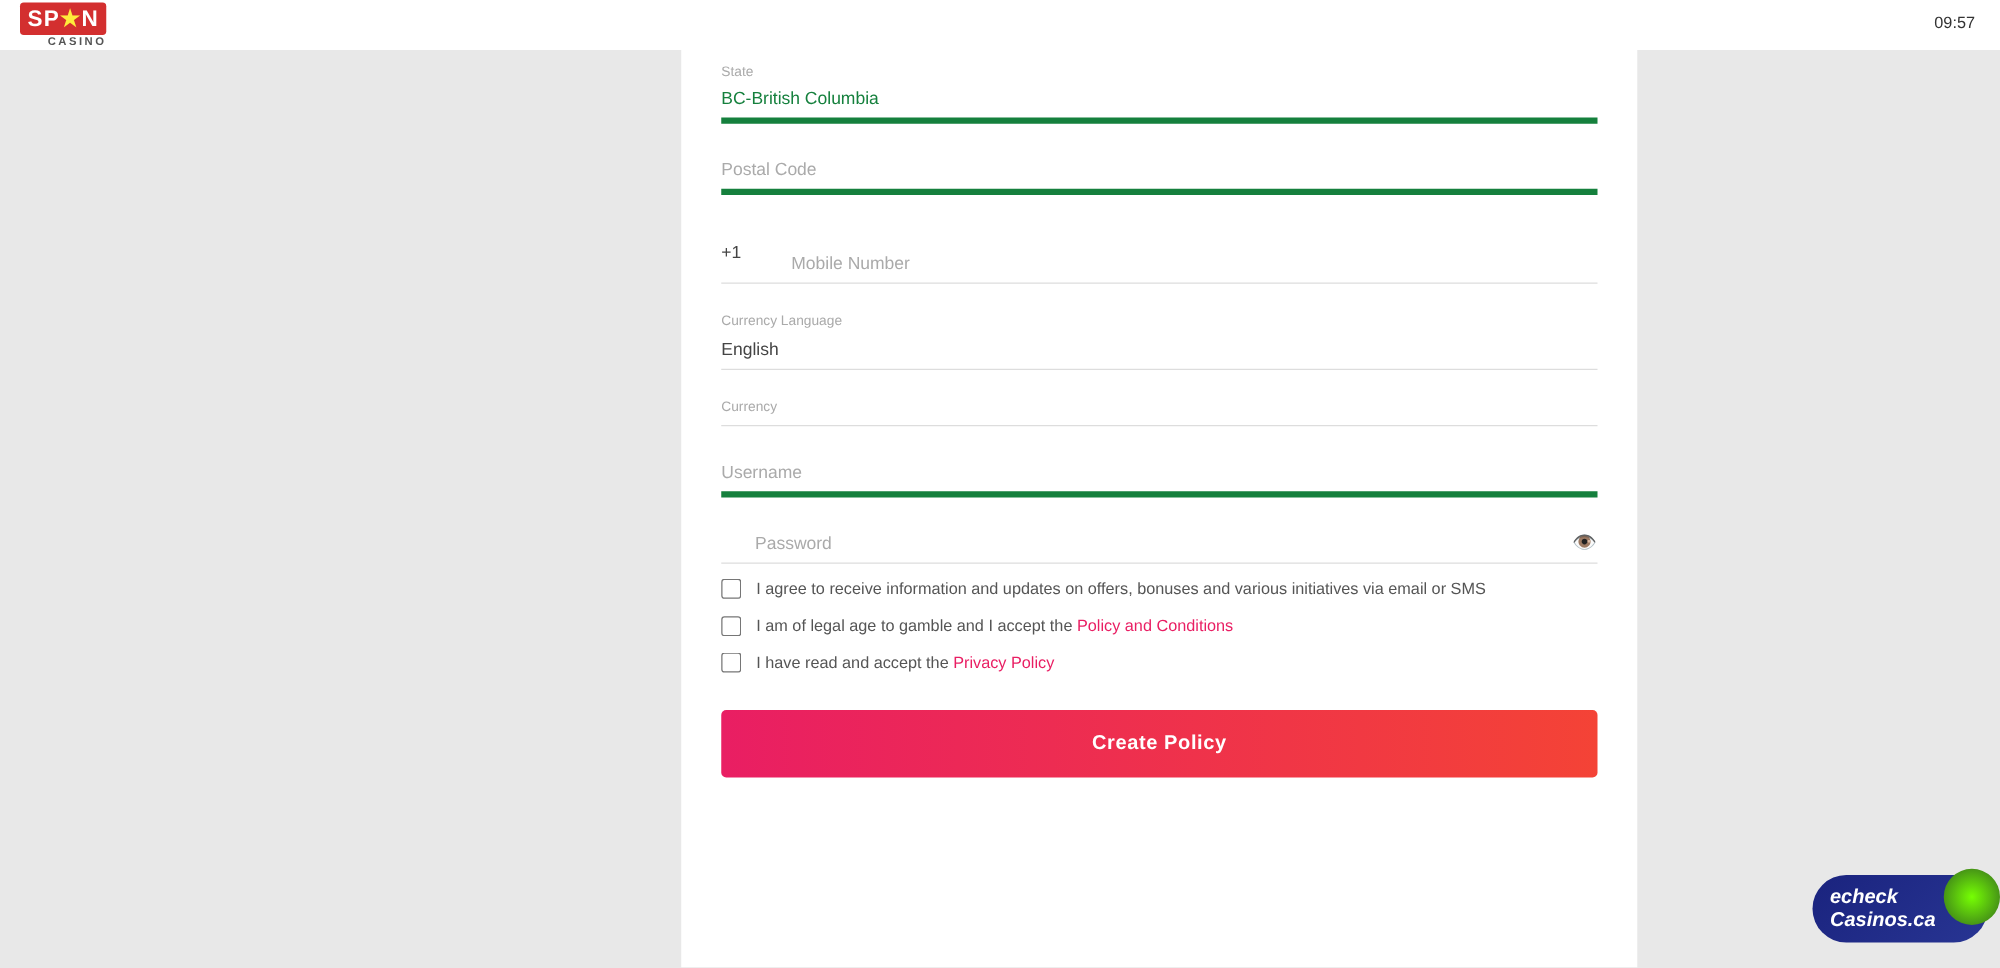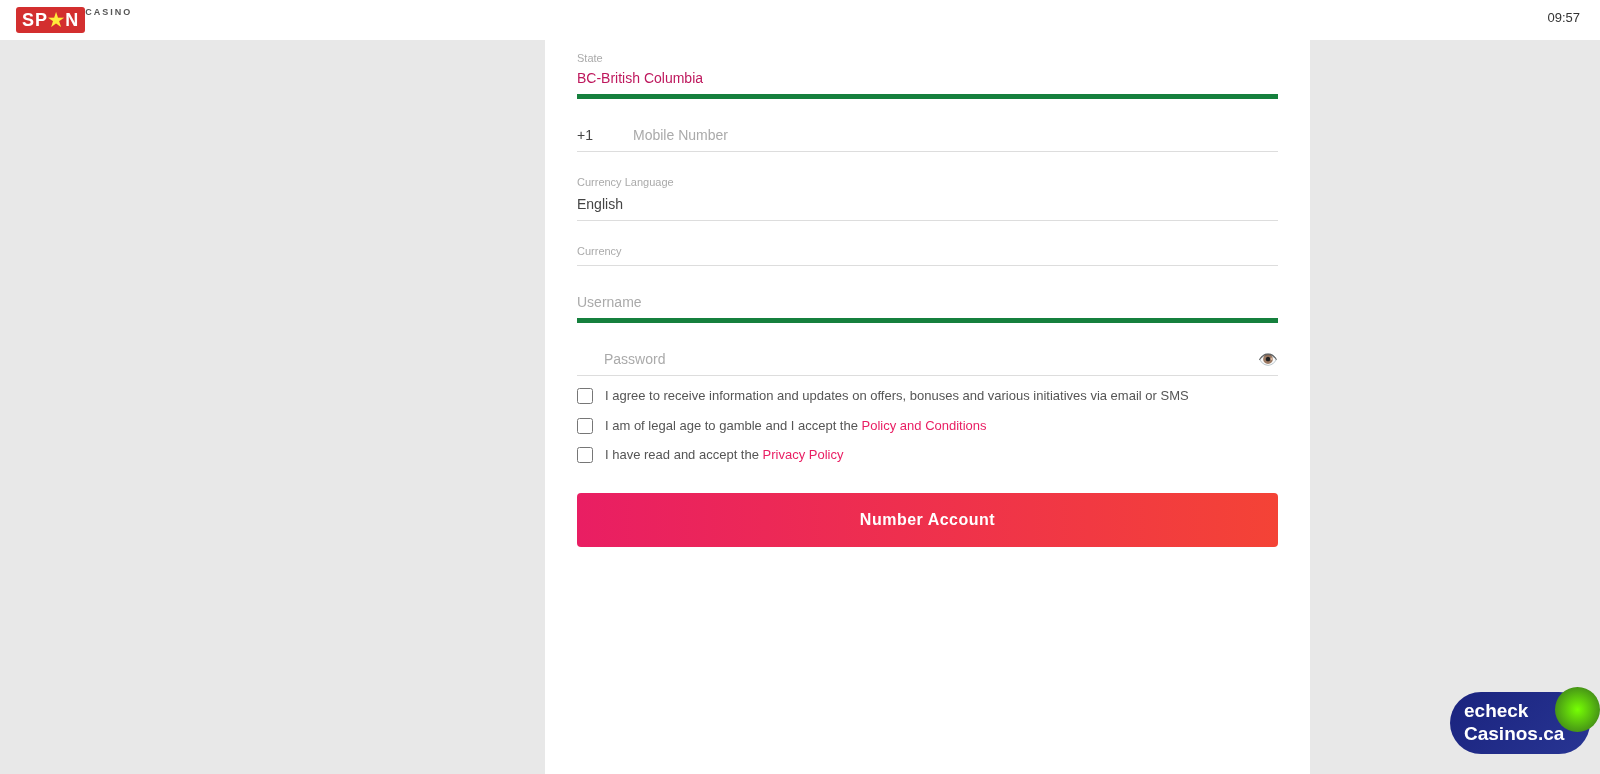--- a/index.html
+++ b/index.html
@@ -43,22 +43,22 @@
       font-size: 9px;
       color: #555;
       display: block;
       text-align: center;
       letter-spacing: 2px;
       font-weight: bold;
     }
 
     .logo-wrap {
       display: flex;
-      flex-direction: row;
-      align-items: flex-start;
+      flex-direction: column;
+      align-items: flex-end;
     }
 
     .time-display {
       position: absolute;
       right: 20px;
       top: 10px;
       font-size: 13px;
       color: #333;
     }
 
@@ -98,21 +98,21 @@
     
     .field-group {
       border-bottom: 5px solid #15803d;
       padding: 8px 0 4px 0;
       margin-bottom: 0;
       position: relative;
     }
 
     .field-value {
       font-size: 14px;
-      color: #be185d;
+      color: #15803d;
       padding: 4px 0;
     }
 
     .field-input {
       width: 100%;
       border: none;
       outline: none;
       font-size: 14px;
       color: #444;
       background: transparent;
@@ -140,20 +140,21 @@
     }
 
     .phone-input {
       flex: 1;
       border: none;
       outline: none;
       font-size: 14px;
       color: #a21caf;
       background: transparent;
       padding: 4px 0;
+      margin-top: 18px;
     }
 
     .phone-input::placeholder {
       color: #aaa;
     }
 
     
     .select-group {
       border-bottom: 1px solid #ddd;
       padding: 8px 0 4px 0;
@@ -258,23 +259,24 @@
       background: linear-gradient(135deg, #1a237e, #283593);
       border-radius: 50px;
       padding: 8px 14px;
       display: flex;
       align-items: center;
       position: relative;
     }
 
     .echeck-text {
       color: #fff;
-      font-size: 19px;
+      font-size: 16px;
       font-weight: bold;
       line-height: 1.2;
+      font-style: italic;
     }
 
     .echeck-green-bubble {
       position: absolute;
       right: -10px;
       top: -5px;
       width: 45px;
       height: 45px;
       background: radial-gradient(circle, #76ff03, #33691e);
       border-radius: 50%;
@@ -309,20 +311,23 @@
   <div class="center-panel">
     <div class="form-container">
 
       
       <div class="field-group">
         <span class="partial-top">State</span>
         <div class="field-value">BC-British Columbia</div>
       </div>
 
       
+      <div class="field-group spacing-md">
+        <input class="field-input" type="text" placeholder="Postal Code" style="">
+      </div>
 
       
       <div class="phone-row spacing-md">
         <span class="phone-prefix">+1</span>
         <input class="phone-input" type="tel" placeholder="Mobile Number" style="">
       </div>
 
       
       <div class="select-group spacing-md">
         <span class="select-label">Currency Language</span>
@@ -361,21 +366,21 @@
 
       
       <div class="checkbox-group">
         <input type="checkbox" style="">
         <label class="checkbox-label">
           <span>I have read and accept the </span><a href="#">Privacy Policy</a>
         </label>
       </div>
 
       
-      <button class="create-account-btn">Number Account</button>
+      <button class="create-account-btn">Create Policy</button>
 
     </div>
   </div>
 
   <div class="sidebar-right">
 
     <div class="echeck-logo">
       <div class="echeck-logo-inner">
         <div class="echeck-text">
           <div>echeck</div>

